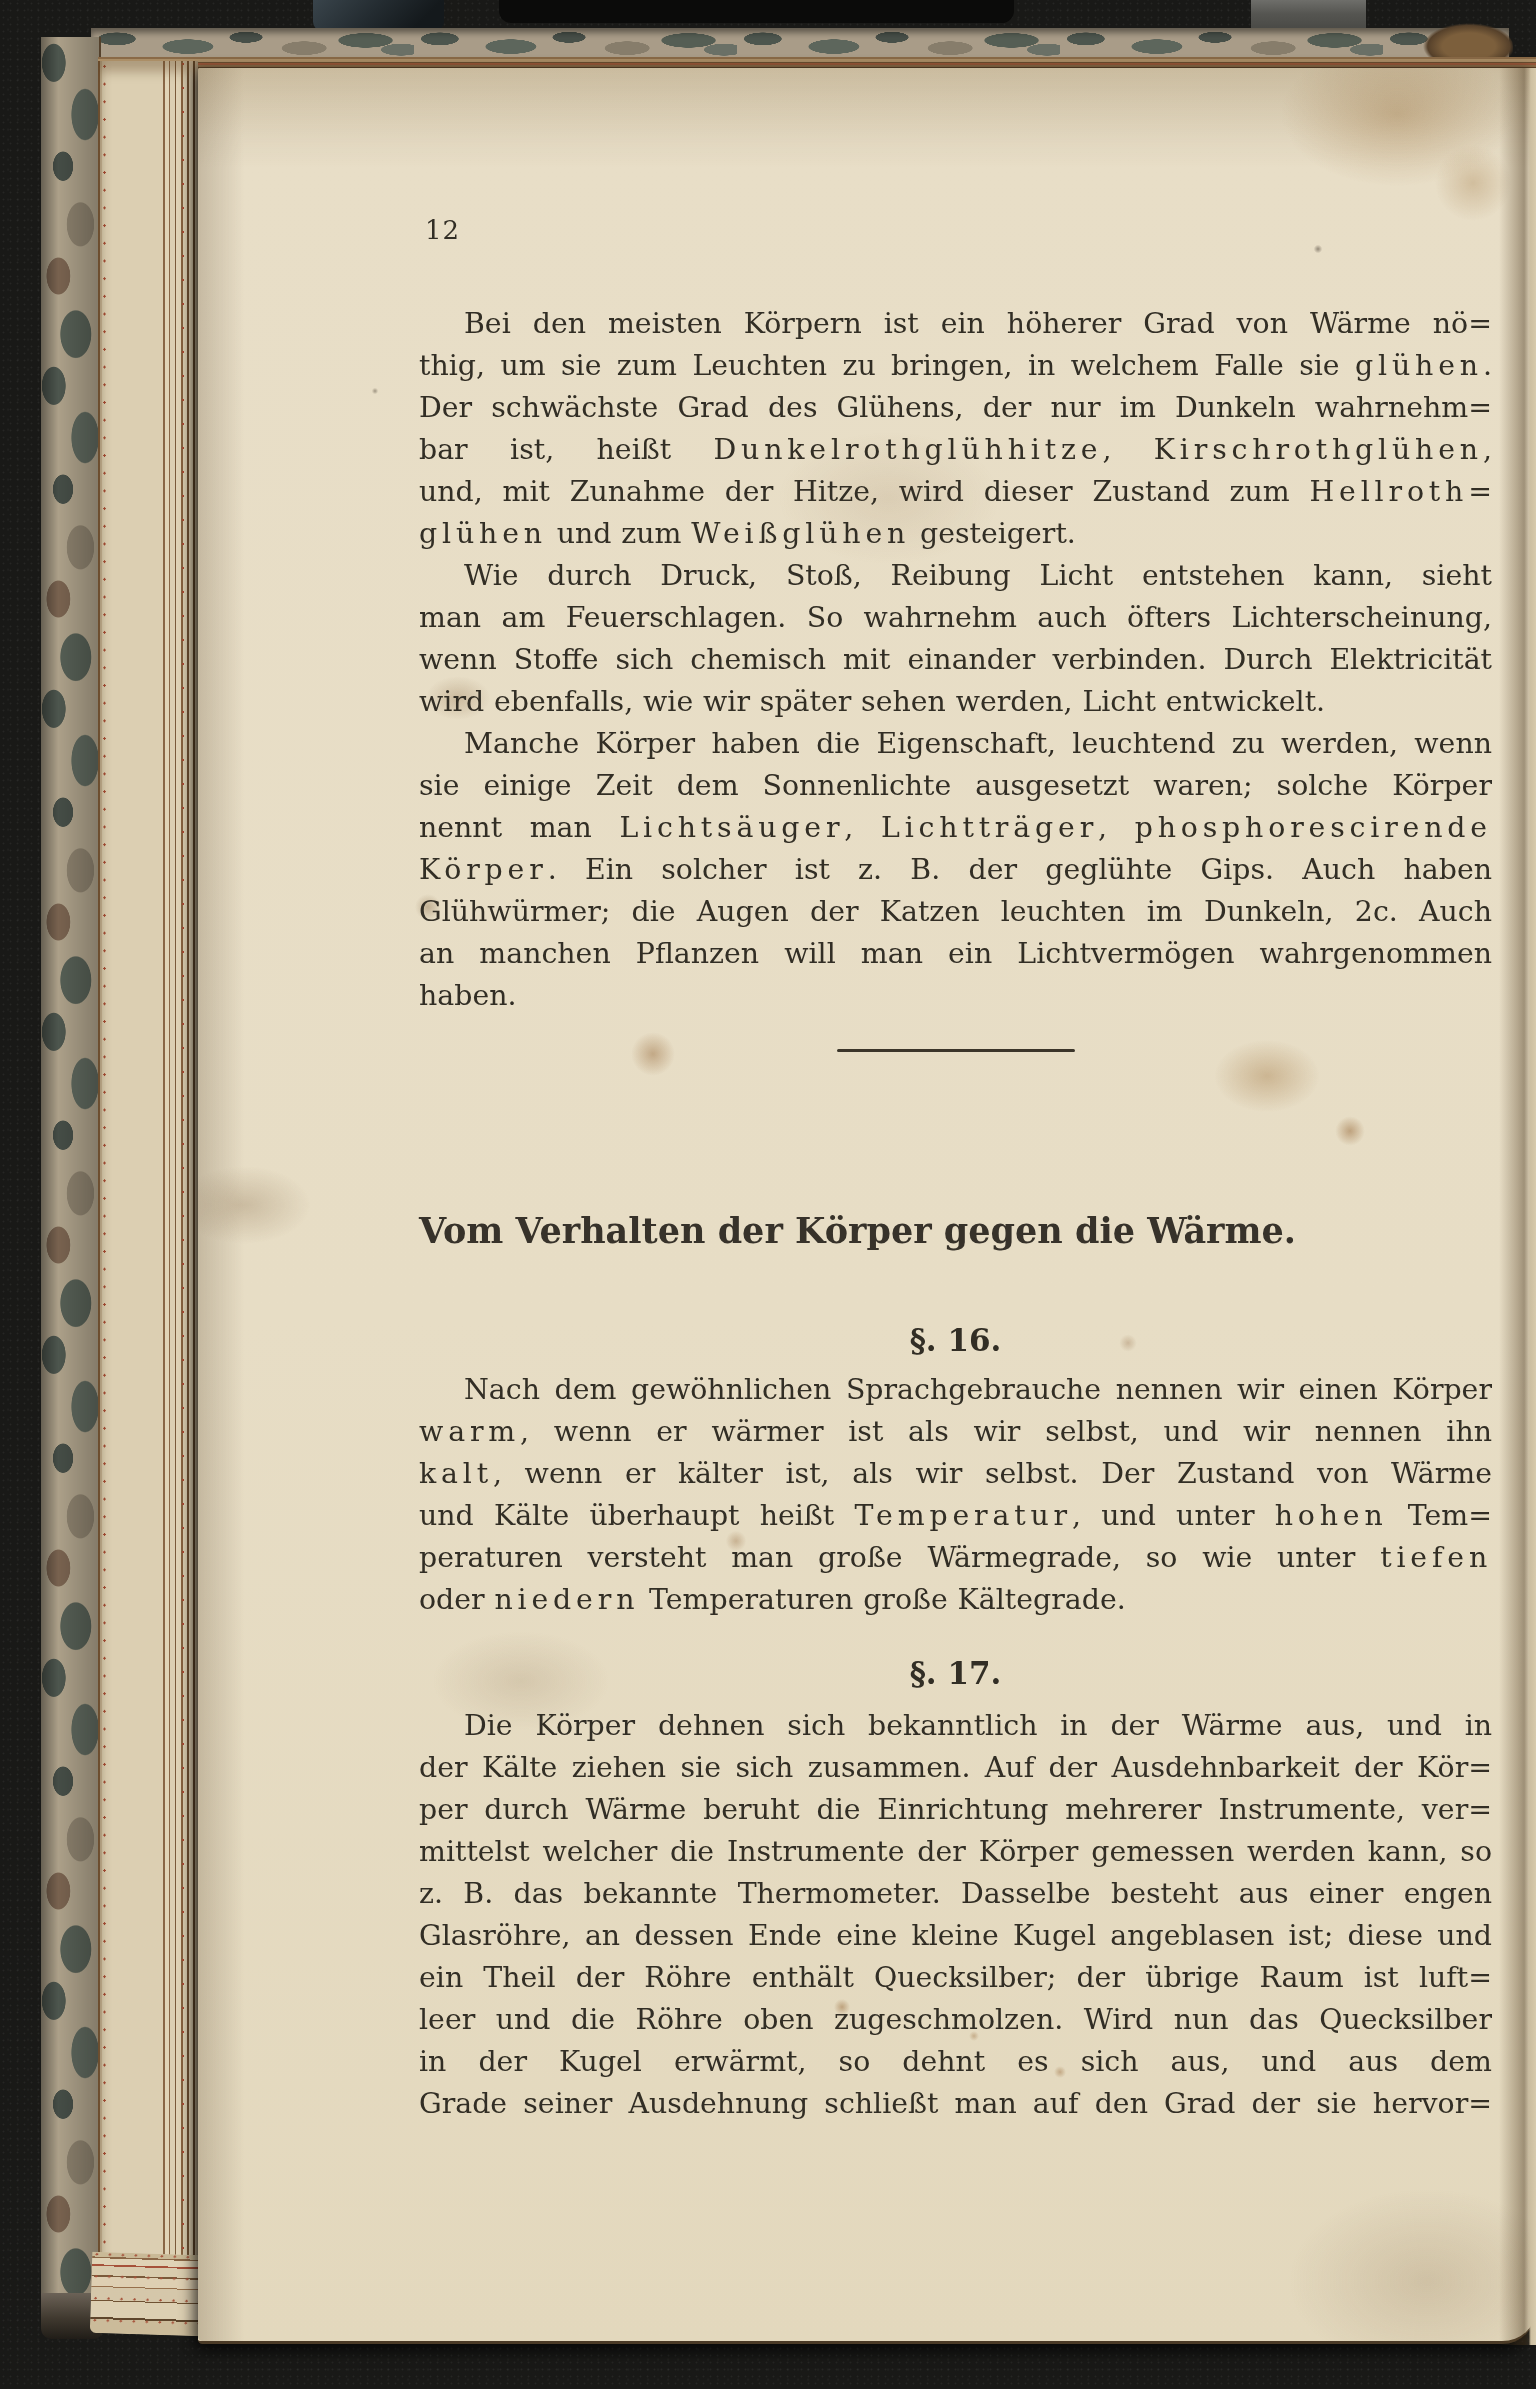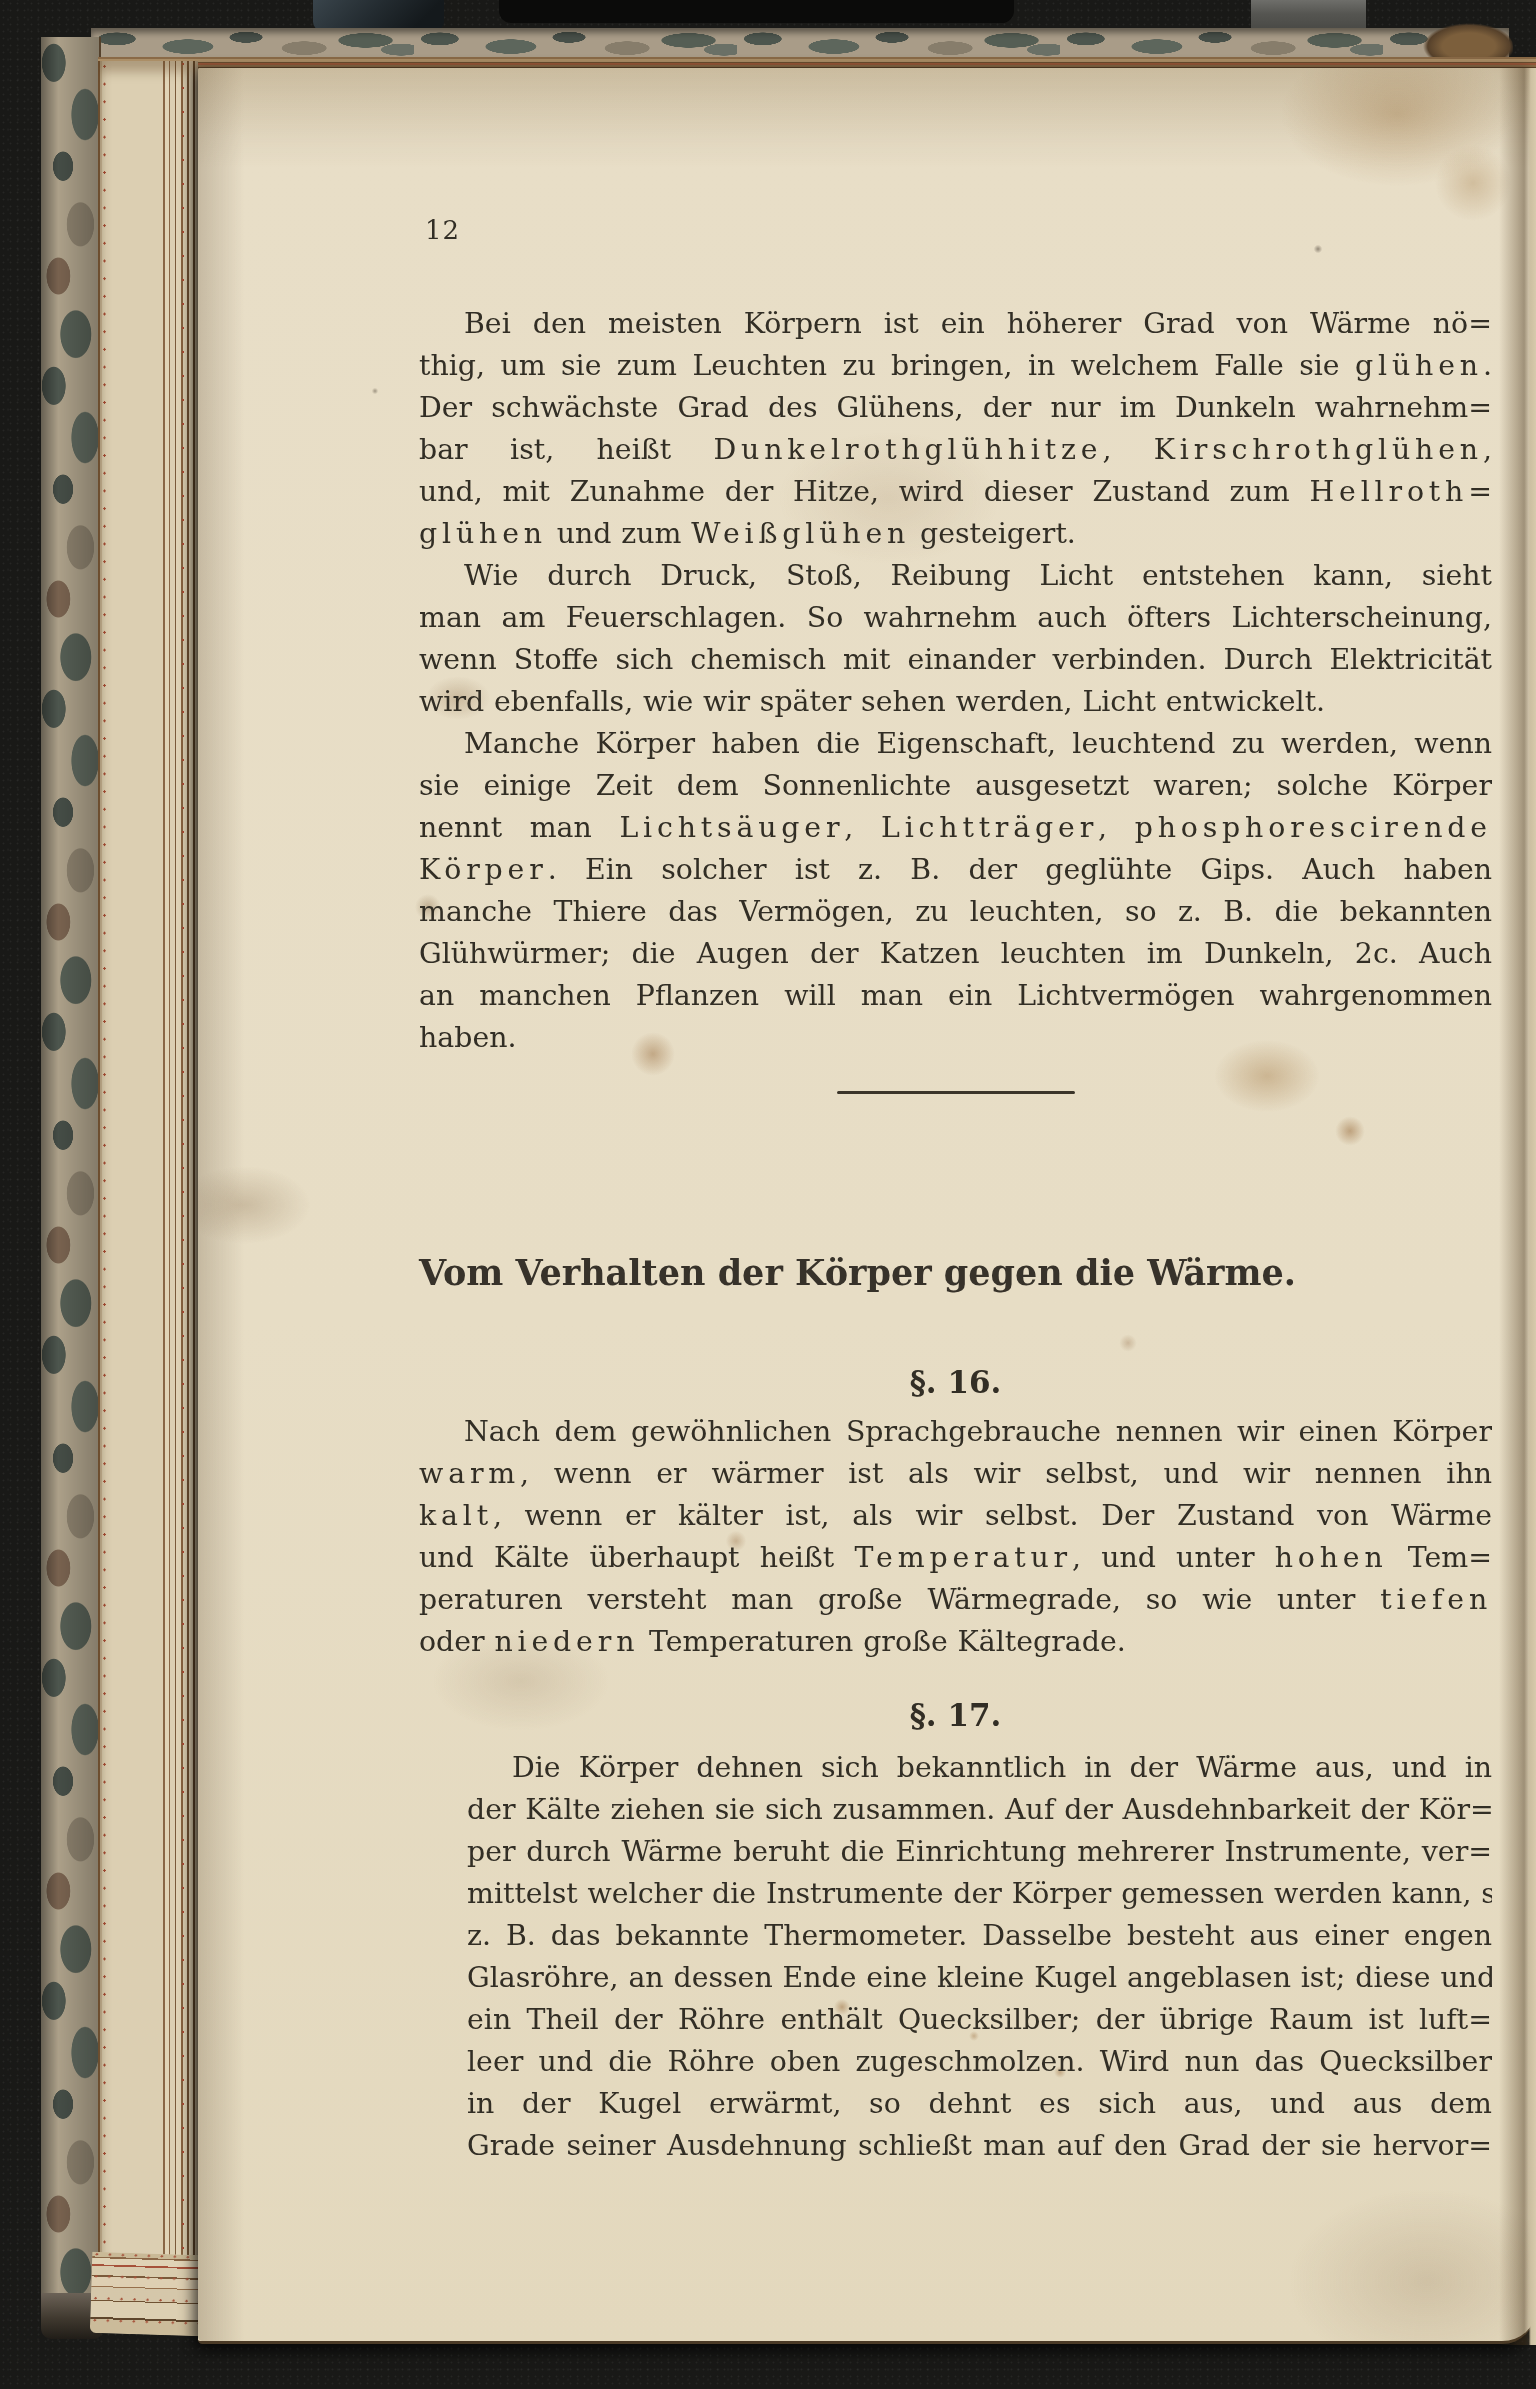--- a/index.html
+++ b/index.html
@@ -131,21 +131,21 @@
   .line.ind{padding-left:45px;}
   .sp{letter-spacing:.17em;}
   .rule{width:238px;border-top:3.1px solid #3b352a;margin:32px auto 0 auto;height:0;
     border-radius:1.5px;}
   .heading{margin-top:155px;font-size:35px;line-height:48px;text-align:left;
     font-weight:bold;color:#37322a;}
   .section{margin-top:64px;font-size:31px;line-height:42px;text-align:center;font-weight:bold;}
   .section + .paragraph{margin-top:7.7px;}
   .heading + .section{}
   .paragraph + .section{margin-top:31px;}
-  .section.s17 + .paragraph{margin-top:11.5px;margin-left:48px;}
+  .section.s17 + .paragraph{margin-top:11.5px;}
   .pnum-gap{margin-top:52px;}
 </style>
 </head>
 <body>
 
 <div class="scene">
   <div class="hw-glossy"></div>
   <div class="hw-mid"></div>
   <div class="hw-bar"></div>
 
@@ -174,21 +174,20 @@
           <div class="line ind j">Wie durch Druck, Stoß, Reibung Licht entstehen kann, sieht</div>
           <div class="line j">man am Feuerschlagen.  So wahrnehm auch öfters Lichterscheinung,</div>
           <div class="line j">wenn Stoffe sich chemisch mit einander verbinden.  Durch Elektricität</div>
           <div class="line">wird ebenfalls, wie wir später sehen werden, Licht entwickelt.</div>
         </div>
         <div class="paragraph">
           <div class="line ind j">Manche Körper haben die Eigenschaft, leuchtend zu werden, wenn</div>
           <div class="line j">sie einige Zeit dem Sonnenlichte ausgesetzt waren; solche Körper</div>
           <div class="line j">nennt man <span class="sp">Lichtsäuger</span>, <span class="sp">Lichtträger</span>, <span class="sp">phosphorescirende</span></div>
           <div class="line j"><span class="sp">Körper</span>.  Ein solcher ist z. B. der geglühte Gips.  Auch haben</div>
-          <div class="line j">manche Thiere das Vermögen, zu leuchten, so z. B. die bekannten</div>
           <div class="line j">Glühwürmer; die Augen der Katzen leuchten im Dunkeln, 2c.  Auch</div>
           <div class="line j">an manchen Pflanzen will man ein Lichtvermögen wahrgenommen</div>
           <div class="line">haben.</div>
         </div>
         <div class="rule"></div>
         <div class="heading">Vom Verhalten der Körper gegen die Wärme.</div>
         <div class="section">§. 16.</div>
         <div class="paragraph">
           <div class="line ind j">Nach dem gewöhnlichen Sprachgebrauche nennen wir einen Körper</div>
           <div class="line j"><span class="sp">warm</span>, wenn er wärmer ist als wir selbst, und wir nennen ihn</div>

